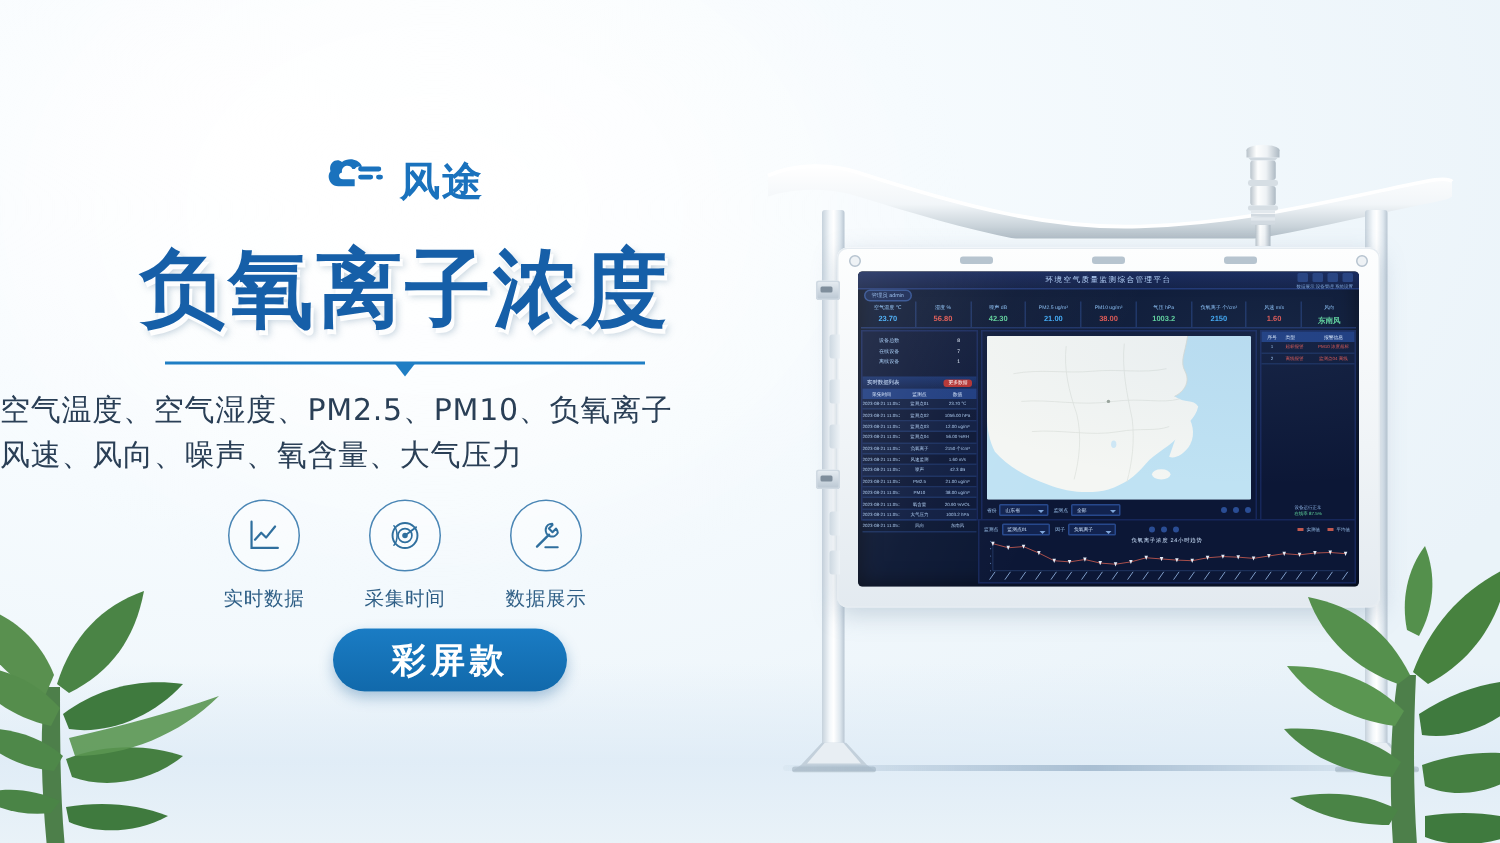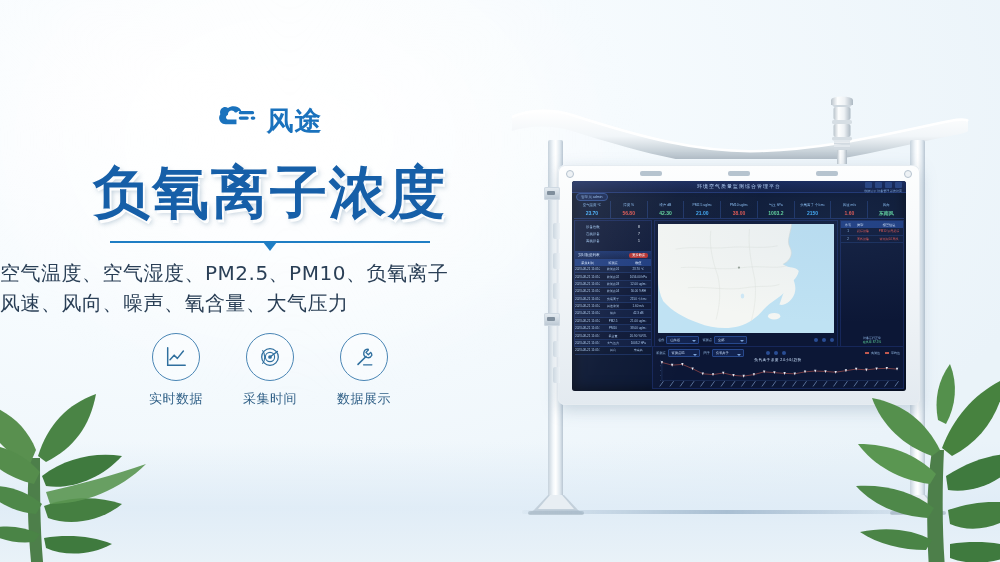--- a/index.html
+++ b/index.html
@@ -338,20 +338,21 @@
               <path d="M15.2 12.4 L6.5 21" fill="none" stroke="#2f6f9e" stroke-width="1.7" stroke-linecap="round"></path>
               <path d="M12.5 21.5 H21.5" stroke="#2f6f9e" stroke-width="1.4" stroke-linecap="round"></path>
             </svg>
           </span>
         </div>
         <div class="flabel">数据展示</div>
       </div>
 
     </div>
 
+    <button class="pill">彩屏款</button>
   </div>
 
   <div class="kiosk">
 
     <div class="canopy">
       <svg viewBox="0 0 460 64" aria-hidden="true">
         <defs>
           <linearGradient id="gcan" x1="0" y1="0" x2="0" y2="1">
             <stop offset="0" stop-color="#ffffff"></stop>
             <stop offset="0.45" stop-color="#f2f6f9"></stop>

